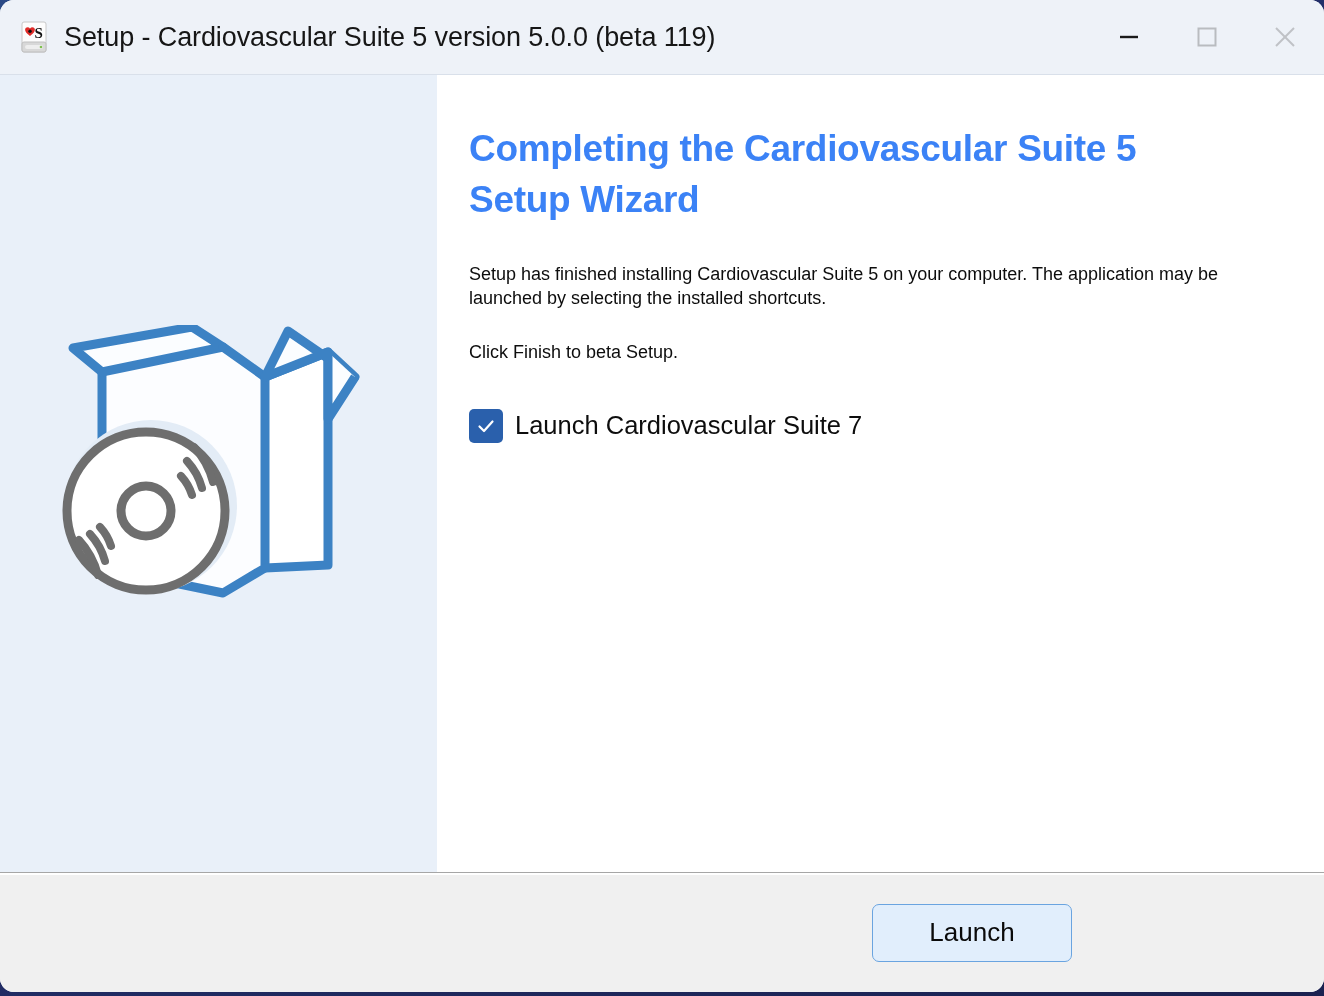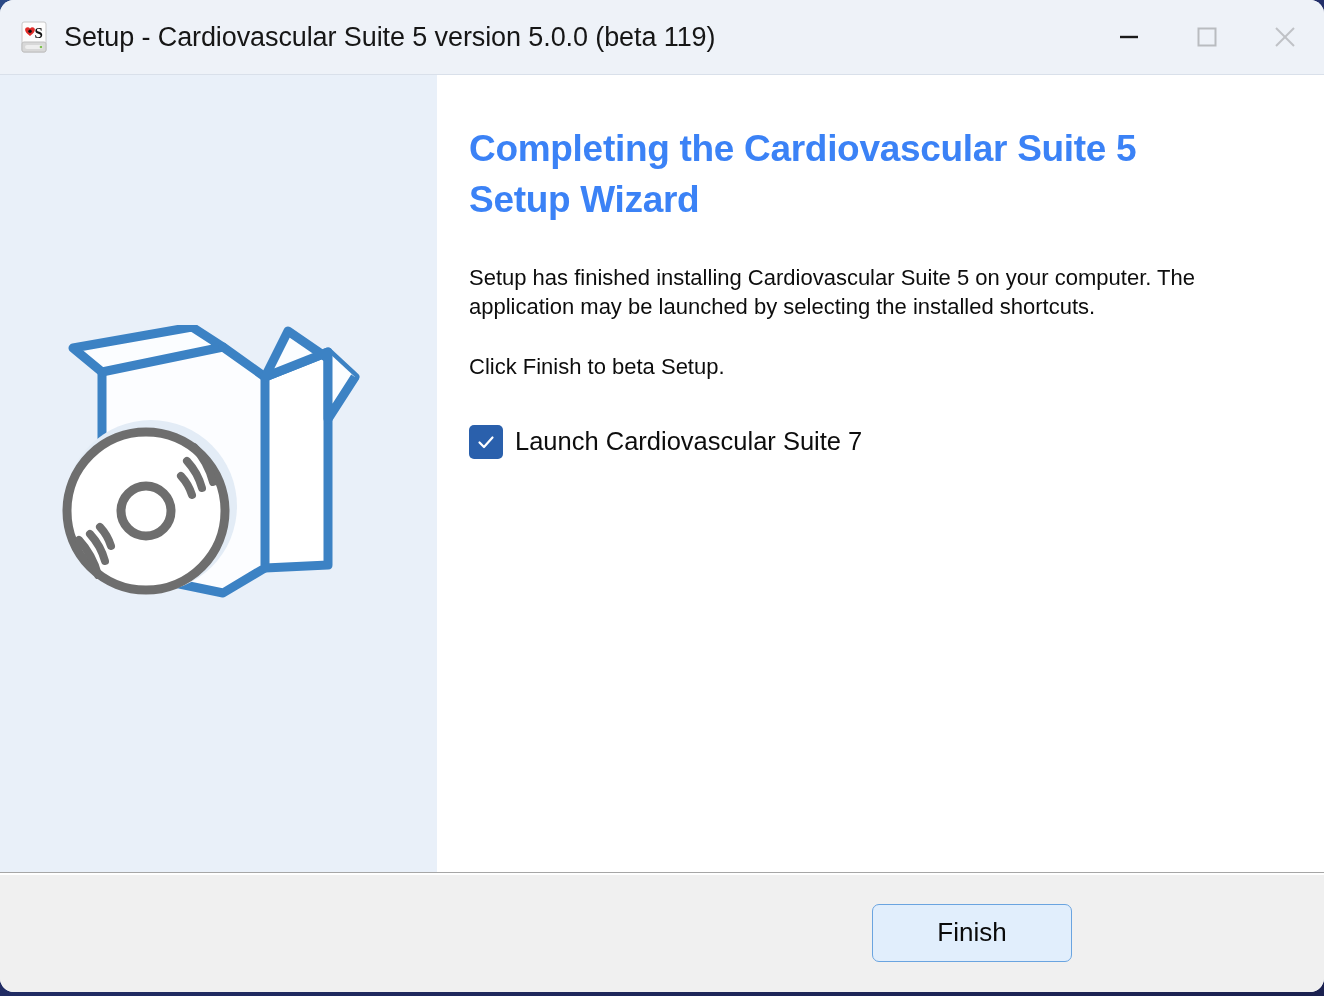--- a/index.html
+++ b/index.html
@@ -101,21 +101,21 @@
   #heading {
     font-size: 37px;
     font-weight: bold;
     color: #3b82f6;
     line-height: 1.38;
     margin: 0 0 38px 0;
     max-width: 760px;
     letter-spacing: -0.3px;
   }
   .para {
-    font-size: 22px;
+    font-size: 18px;
     color: #0d0d0d;
     line-height: 1.33;
     margin: 0 0 30px 0;
     max-width: 775px;
   }
   #checkbox-row {
     display: flex;
     align-items: center;
     margin-top: 44px;
   }
@@ -256,16 +256,16 @@
             <path d="M4.5 11.5 L9 16 L17.5 6.5" fill="none" stroke="#ffffff" stroke-width="2.2" stroke-linecap="round" stroke-linejoin="round"></path>
           </svg>
         </div>
         <span id="checkbox-label">Launch Cardiovascular Suite 7</span>
       </div>
 
     </div>
   </div>
 
   <div id="footer">
-    <button id="finish-button">Finish</button>
+    <button id="finish-button">Launch</button>
   </div>
 
 </div>
 
 </body></html>

